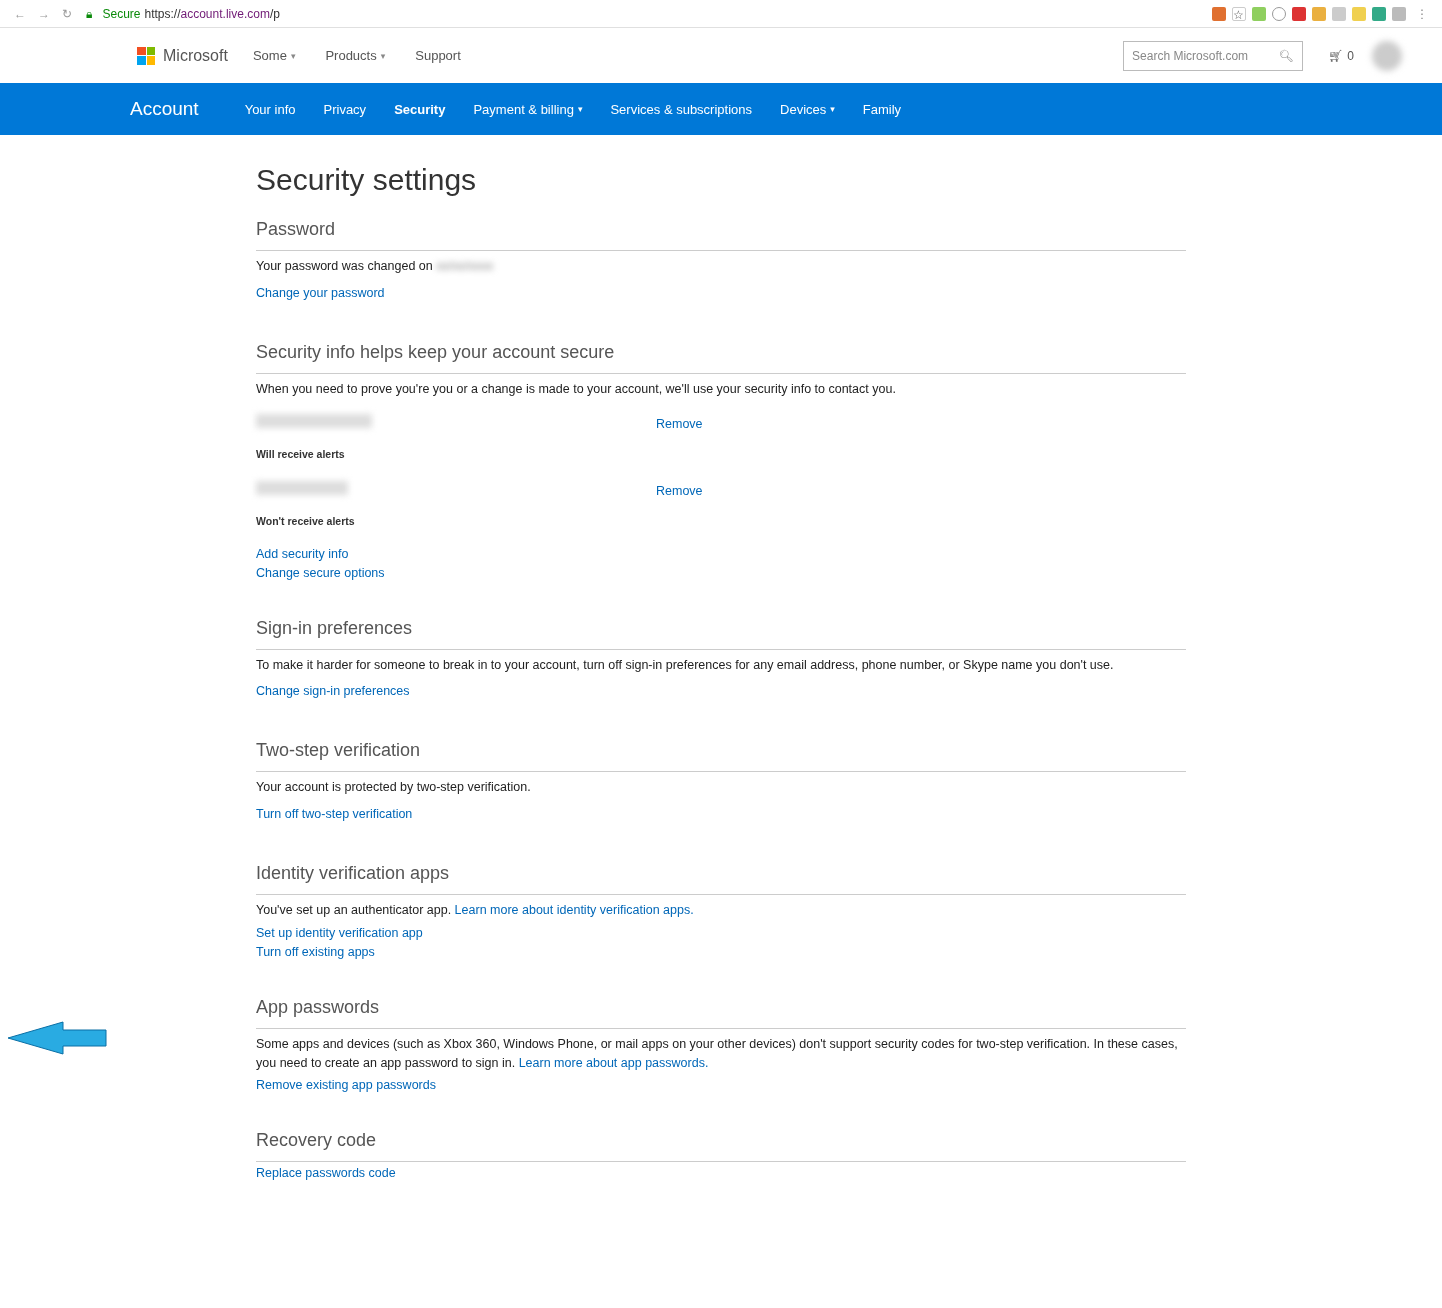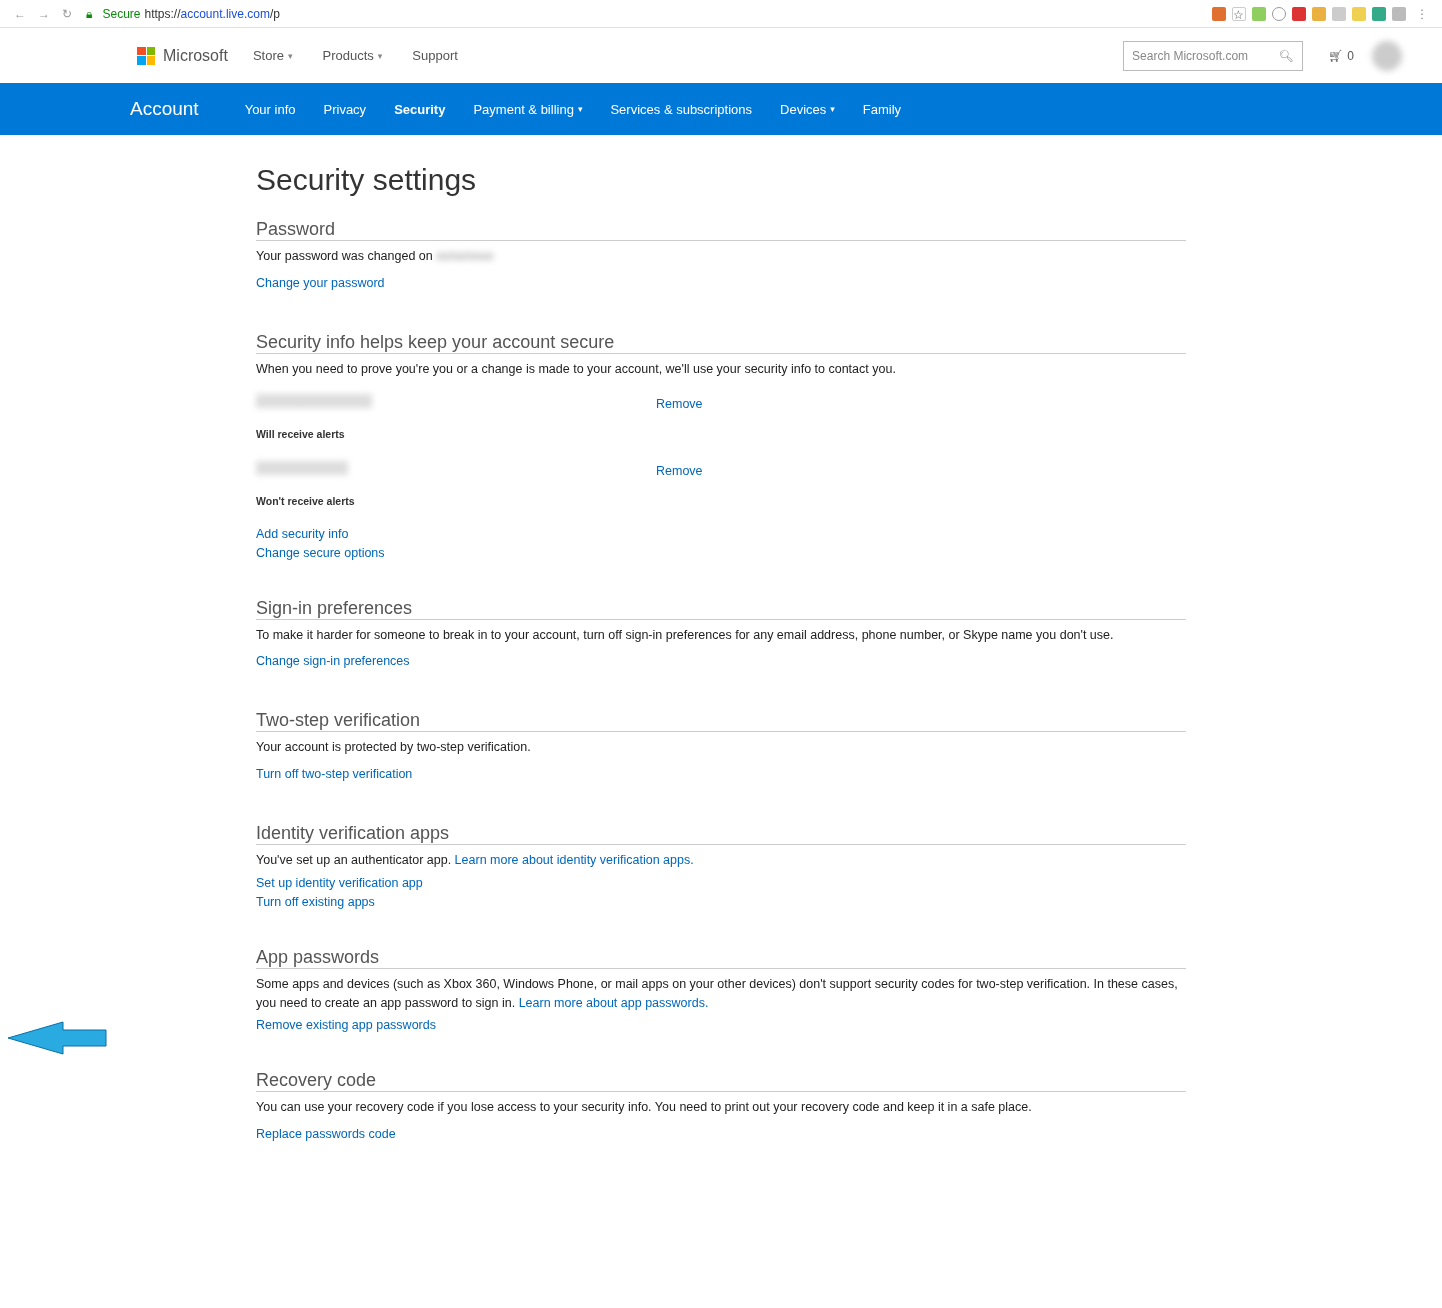--- a/index.html
+++ b/index.html
@@ -2,21 +2,21 @@
 <html><head>
 <meta charset="utf-8">
 <style>
 *{margin:0;padding:0;box-sizing:border-box;}
 body{font-family:"Segoe UI",Arial,sans-serif;font-size:13px;color:#222;background:#fff;position:relative;}
 
 .browser-bar{height:28px;display:flex;align-items:center;gap:4px;padding:0 10px;border-bottom:1px solid #e0e0e0;font-size:12px;color:#555;}
 .browser-bar .navbtn{color:#999;padding:2px 4px;}
 .browser-bar .lock{color:#0a8a0a;margin-left:6px;}
 .browser-bar .url{flex:1;color:#333;}
-.browser-bar .url b{color:#1d4ed8;font-weight:500;}
+.browser-bar .url b{color:#701a75;font-weight:500;}
 .browser-bar .ext{display:flex;gap:6px;}
 .browser-bar .exticon{width:14px;height:14px;border-radius:2px;}
 
 .ms-header{height:55px;display:flex;align-items:center;padding:0 40px 0 130px;}
 .ms-logo{display:flex;align-items:flex-start;gap:8px;margin-right:25px;padding-left:7px;}
 .ms-logo-grid{width:18px;height:18px;display:grid;grid-template:repeat(2,1fr)/repeat(2,1fr);gap:1px;}
 .ms-logo-grid span:nth-child(1){background:#f25022;}
 .ms-logo-grid span:nth-child(2){background:#7fba00;}
 .ms-logo-grid span:nth-child(3){background:#00a4ef;}
 .ms-logo-grid span:nth-child(4){background:#ffb900;}
@@ -29,21 +29,21 @@
 .avatar{width:30px;height:30px;border-radius:50%;background:#ccc;margin-left:18px;filter:blur(3px);}
 
 .subnav{height:52px;background:#0078d7;display:flex;align-items:center;padding:0 130px;gap:28px;color:#fff;font-size:13px;}
 .subnav .brand{font-size:19px;font-weight:300;margin-right:18px;}
 .subnav .navitem{cursor:pointer;display:flex;align-items:center;gap:4px;}
 .subnav .navitem.active{font-weight:600;}
 
 .content{max-width:1190px;margin:0 auto;padding:28px 130px 50px;}
 h1.page{font-size:30px;font-weight:300;color:#333;margin-bottom:22px;}
 .section{margin-top:15px;}
-.section h2{font-size:18px;font-weight:300;color:#555;border-bottom:1px solid #ccc;}
+.section h2{font-size:18px;font-weight:300;color:#555;padding-bottom:10px;border-bottom:1px solid #ccc;}
 .section p{font-size:12.5px;margin:6px 0;line-height:1.5;}
 .section p.bold{font-weight:400;}
 .link{color:#0067b8;font-size:12.5px;cursor:pointer;display:inline-block;margin:4px 0;}
 .linkblock{margin-top:6px;}
 .linkblock .link{display:block;margin:5px 0;}
 .security-row{display:flex;align-items:flex-start;gap:0;}
 .security-row .info{width:400px;}
 .security-row .redacted{background:#ddd;color:#ddd;filter:blur(3px);display:inline-block;font-weight:600;font-size:12.5px;}
 .security-row .sub{font-size:10.5px;color:#333;font-weight:600;margin-top:20px;}
 .inline-red{color:#888;filter:blur(3px);}
@@ -85,21 +85,21 @@
     <div class="ms-logo-grid">
         <span></span>
         <span></span>
         <span></span>
         <span></span>
       </div>
     <span class="ms-logo-text">Microsoft</span>
   </div>
   <div class="topnav">
     <span class="item">
-        <span>Store</span> 
+        <span>Some</span> 
         <span class="chev">▾</span>
       </span>
     <span class="item">
         <span>Products</span> 
         <span class="chev">▾</span>
       </span>
     <span class="item">
         <span>Support</span>
       </span>
   </div>
@@ -194,21 +194,20 @@
     <p class="bold">
       <span>Some apps and devices (such as Xbox 360, Windows Phone, or mail apps on your other devices) don't support security codes for two-step verification. In these cases, you need to create an app password to sign in. </span><span class="link" style="display:inline">Learn more about app passwords.</span>
     </p>
     <div class="linkblock">
       <span class="link">Remove existing app passwords</span>
     </div>
   </div>
 
   <div class="section" style="margin-top:38px">
     <h2>Recovery code</h2>
-    <p class="bold">You can use your recovery code if you lose access to your security info. You need to print out your recovery code and keep it in a safe place.</p>
     <span class="link">Replace passwords code</span>
   </div>
 
 </div>
 
 <div class="annot-arrow">
   <svg viewBox="0 0 100 44">
     <polygon points="0,22 55,6 55,14 98,14 98,30 55,30 55,38" fill="#29abe2" stroke="#0a6fa5" stroke-width="1"></polygon>
   </svg>
 </div>

